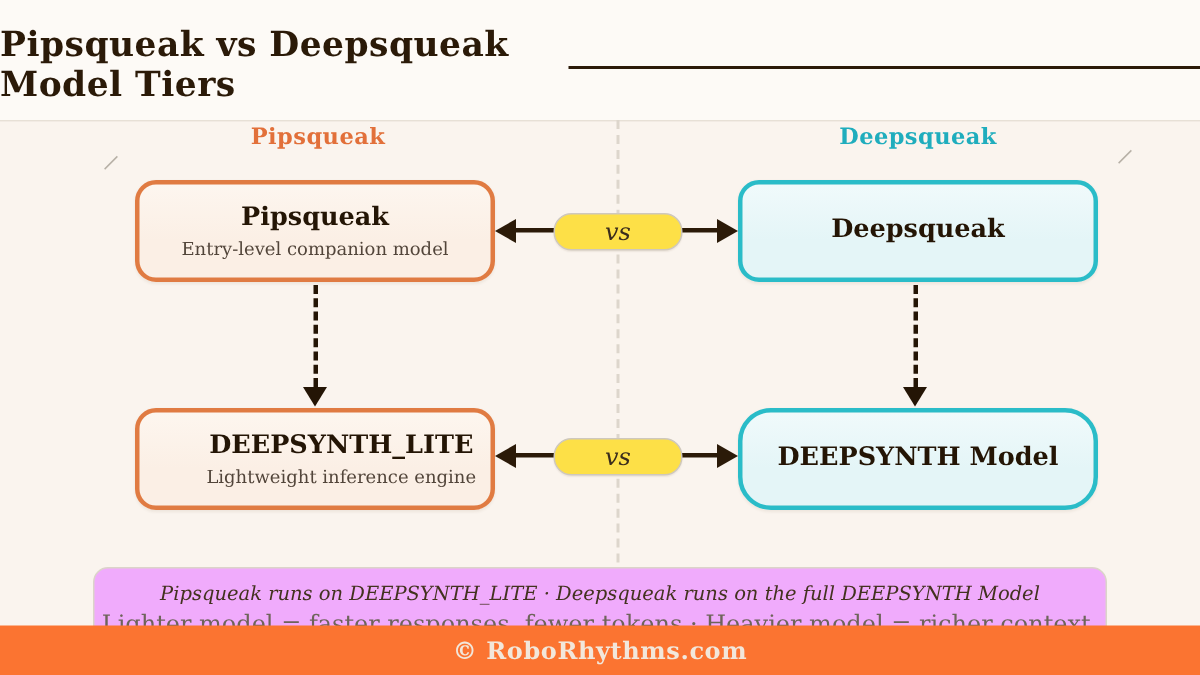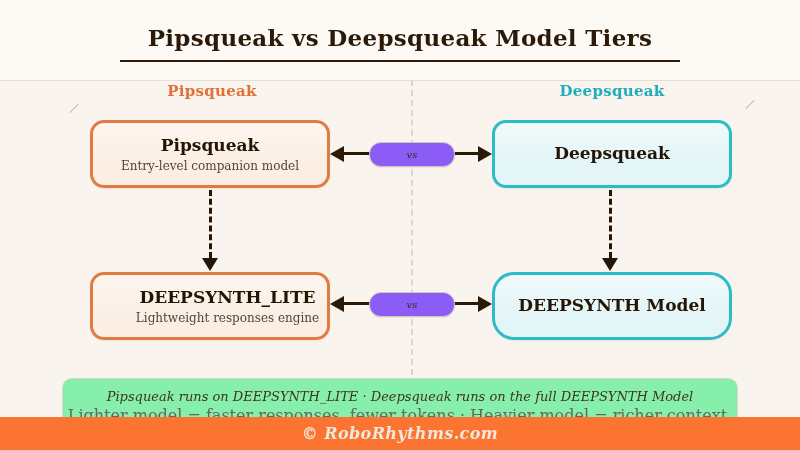--- a/index.html
+++ b/index.html
@@ -5,21 +5,21 @@
   html,body{margin:0;padding:0;}
   body{
     width:800px;height:450px;position:relative;overflow:hidden;
     background:#faf4ee;
     font-family:"DejaVu Serif","Liberation Serif",serif;
   }
   
   .header{
     position:absolute;left:0;top:0;width:800px;height:80px;
     background:#fdfaf6;border-bottom:1px solid #e7e0d6;
-    display:flex;flex-direction:column;align-items:center;justify-content:center;
+    display:flex;flex-direction:row;align-items:center;justify-content:center;
   }
   .title{
     font-size:23px;font-weight:bold;color:#2b1a08;letter-spacing:.3px;
     margin-top:6px;
   }
   .title-rule{
     width:560px;height:2px;background:#2b1a08;margin-top:9px;
   }
   
   .main{position:absolute;left:12px;top:80px;width:800px;height:295px;}
@@ -64,23 +64,23 @@
   .ah.left{
     left:0;border-top:8px solid transparent;border-bottom:8px solid transparent;
     border-right:14px solid #2b1a08;
   }
   .ah.right{
     right:0;border-top:8px solid transparent;border-bottom:8px solid transparent;
     border-left:14px solid #2b1a08;
   }
   .vs-pill{
     position:absolute;left:39px;top:0;width:84px;height:23px;
-    background:#8b5cf6;border:1px solid #cfc8bc;border-radius:12px;
+    background:#fde047;border:1px solid #cfc8bc;border-radius:12px;
     display:flex;align-items:center;justify-content:center;
-    font-size:10px;font-style:italic;color:#3a2c1c;
+    font-size:16px;font-style:italic;color:#3a2c1c;
     box-shadow:0 1px 1px rgba(90,60,30,.08);
   }
   
   .vconn{position:absolute;top:110px;height:82px;width:16px;}
   .vconn.left{left:190px;}
   .vconn.right{left:590px;}
   .vline{
     position:absolute;left:7px;top:0;height:68px;width:0;
     border-left:3px dashed #241505;
   }
@@ -90,32 +90,32 @@
     border-top:13px solid #241505;
   }
   
   .tick{
     position:absolute;width:12px;height:0;border-top:1px solid #b7b0a6;
     transform:rotate(-45deg);
   }
   
   .footer-note{
     position:absolute;left:62px;top:378px;width:676px;height:66px;
-    background:#86efac;border:1px solid #dbd4c9;border-radius:10px;
+    background:#f0abfc;border:1px solid #dbd4c9;border-radius:10px;
     box-sizing:border-box;text-align:center;padding-top:10px;
   }
   .footer-line1{font-size:13px;font-style:italic;color:#43321f;}
   .footer-line2{font-size:16px;color:#6e645a;margin-top:2px;}
   
   .bottom-bar{
     position:absolute;left:0;top:417px;width:800px;height:33px;
     background:#fb7431;display:flex;align-items:center;justify-content:center;
   }
   .bottom-bar-text{
-    font-size:16px;font-weight:bold;color:#f2e7db;letter-spacing:.4px;font-style:italic;
+    font-size:16px;font-weight:bold;color:#f2e7db;letter-spacing:.4px;
   }
 </style>
 </head>
 <body>
 
 <div class="header">
   <div class="title">Pipsqueak vs Deepsqueak Model Tiers</div>
   <div class="title-rule"></div>
 </div>
 
@@ -132,21 +132,21 @@
   <div class="node orange pos-tl">
     <div class="node-title">Pipsqueak</div>
     <div class="node-sub">Entry-level companion model</div>
   </div>
   <div class="node teal pos-tr">
     <div class="node-title">Deepsqueak</div>
   </div>
 
   <div class="node orange pos-bl">
     <div class="node-title">DEEPSYNTH_LITE</div>
-    <div class="node-sub">Lightweight responses engine</div>
+    <div class="node-sub">Lightweight inference engine</div>
   </div>
   <div class="node teal pos-br">
     <div class="node-title">DEEPSYNTH Model</div>
   </div>
 
   <div class="hconn row-top">
     <div class="hline"></div>
     <div class="ah left"></div>
     <div class="ah right"></div>
     <div class="vs-pill">vs</div>

